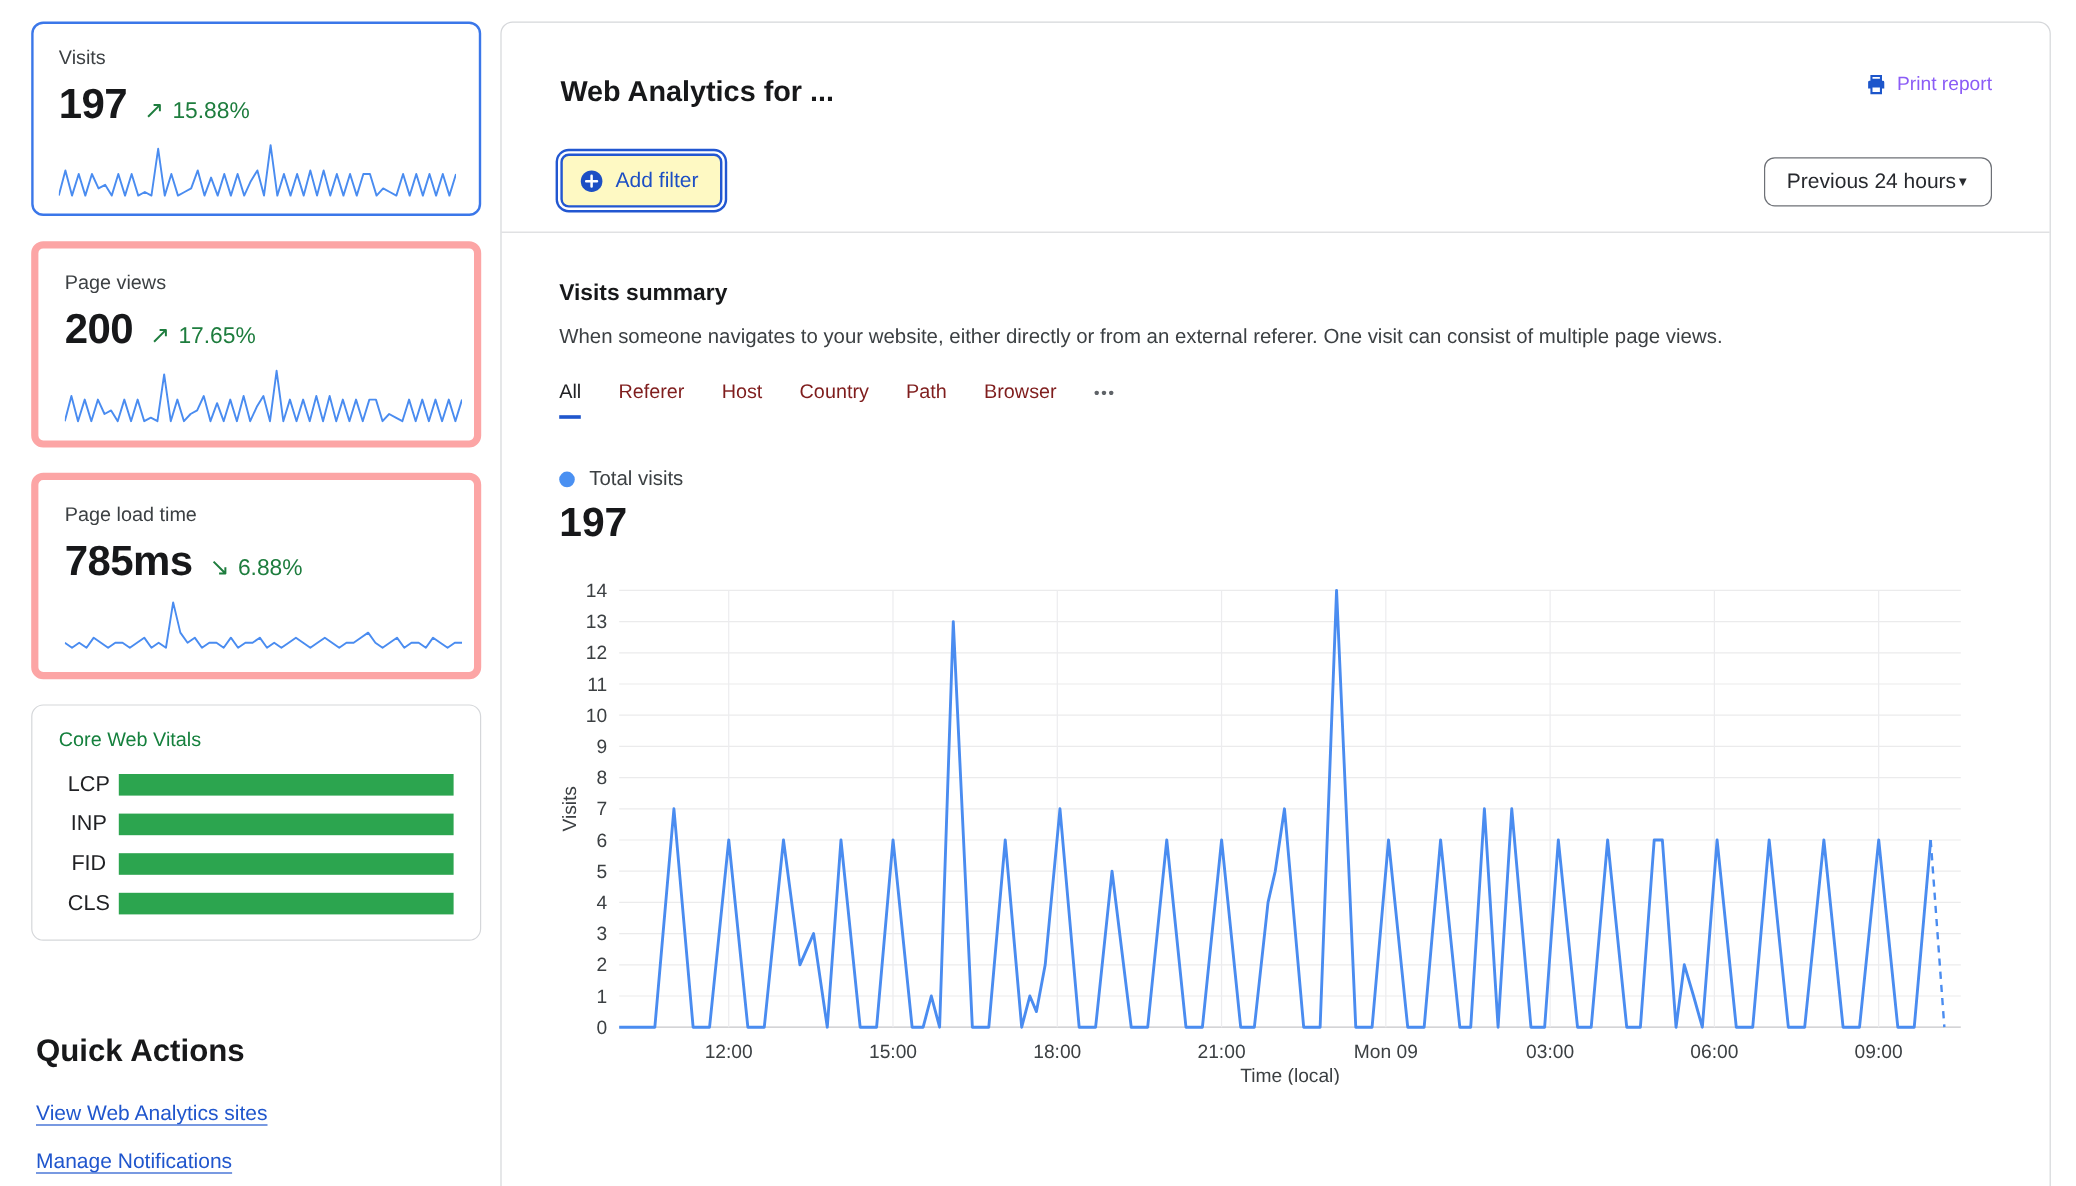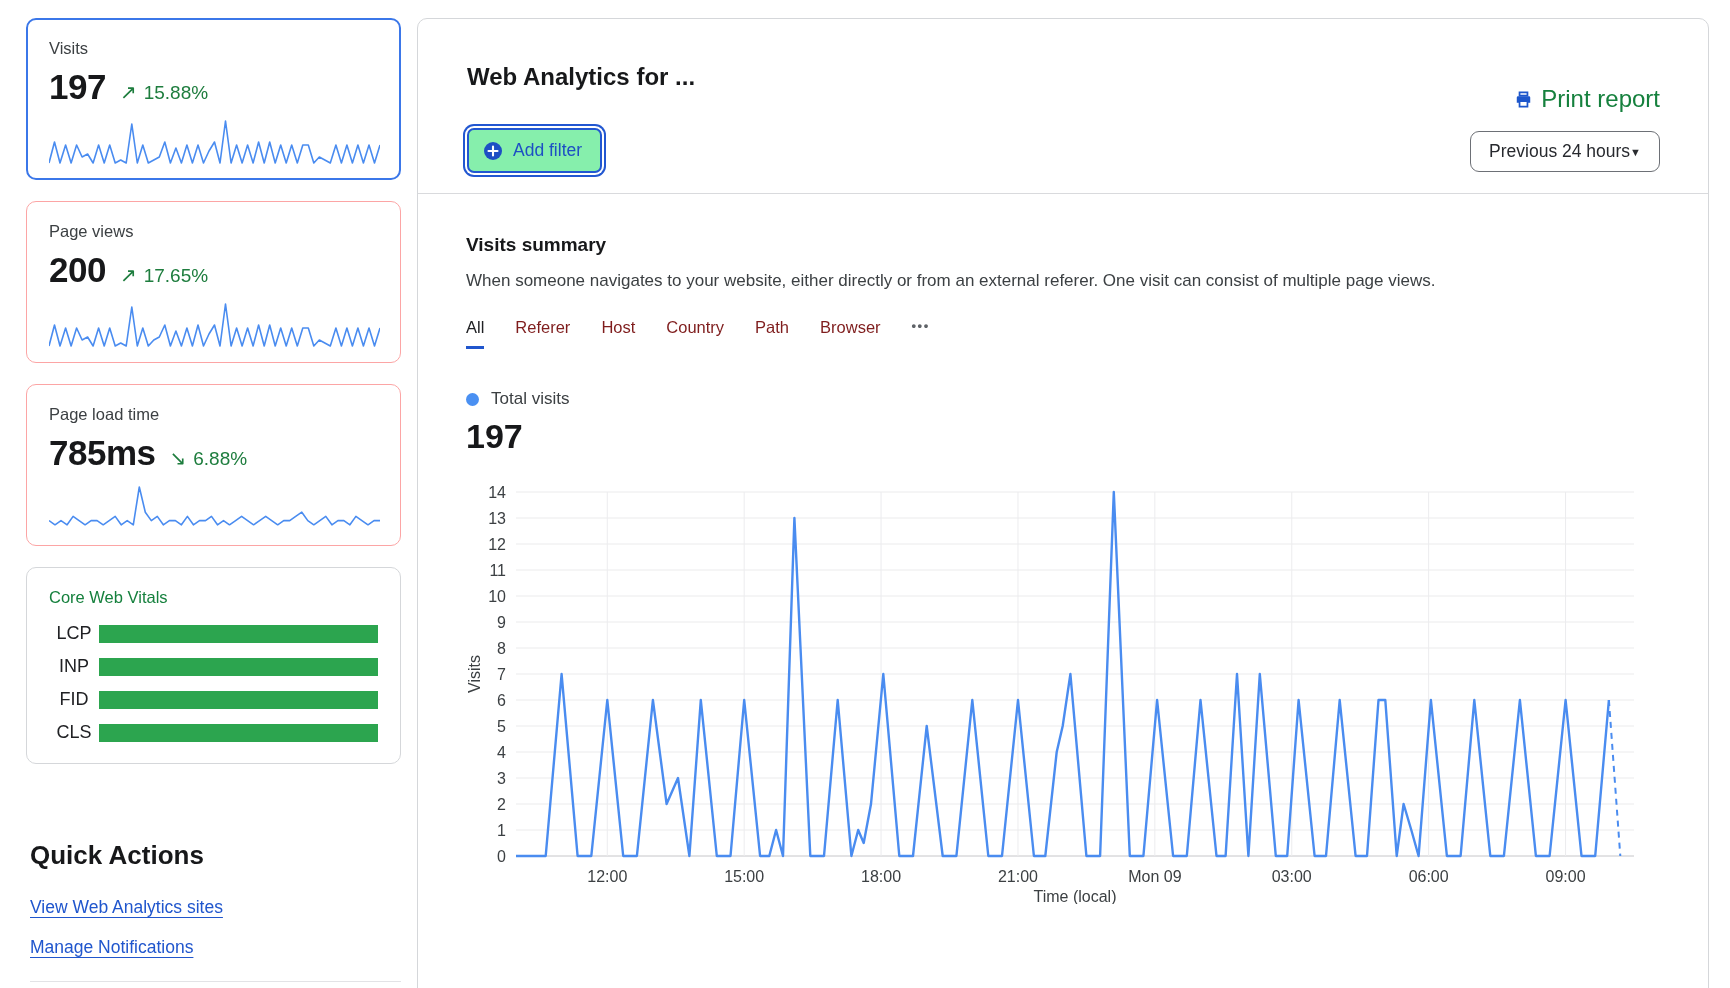--- a/index.html
+++ b/index.html
@@ -1,21 +1,21 @@
 <!DOCTYPE html>
 <html><head>
 <meta charset="utf-8">
 <style>
   * { margin:0; padding:0; box-sizing:border-box; }
   html,body { width:1730px; height:988px; overflow:hidden; background:#ffffff;
     font-family:"Liberation Sans","DejaVu Sans",sans-serif; color:#202124; }
 
   
   .sidebar { position:absolute; left:26px; top:18px; width:375px; }
-  .metric-card { border:1px solid #fca5a5; border-radius:10px; padding:20px 22px 14px 22px;
+  .metric-card { border:6px solid #fca5a5; border-radius:10px; padding:20px 22px 14px 22px;
     margin-bottom:21px; background:#fff; cursor:pointer; }
   .metric-card.selected { border:2px solid #3b77e9; padding:19px 21px 13px 21px; }
   .metric-label { font-size:16.5px; color:#3c4043; margin-bottom:9px; }
   .metric-valuerow { display:flex; align-items:baseline; gap:14px; }
   .metric-value { font-size:35px; font-weight:bold; color:#17181a; letter-spacing:-0.5px; }
   .metric-delta { font-size:19px; color:#1e7d3e; display:flex; align-items:baseline; gap:7px; }
   .metric-delta .arrow { font-size:20px; }
   .sparkline { display:block; margin-top:10px; width:331px; height:48px; }
   .spark-path { fill:none; stroke:#4a8cf0; stroke-width:1.6; stroke-linejoin:round; }
 
@@ -32,35 +32,35 @@
   .qa-link { display:inline-block; font-size:17.5px; color:#2056cd; text-decoration:underline;
     text-underline-offset:4px; margin-bottom:19px; cursor:pointer; }
   .qa-divider { border-top:1px solid #e3e3e6; margin-top:4px; width:100%; }
 
   
   .main-card { position:absolute; left:417px; top:18px; width:1292px; height:1010px;
     border:1px solid #d5d7da; border-radius:10px; background:#fff; }
   .main-header { position:relative; height:175px; border-bottom:1px solid #d9dadd; }
   .page-title { position:absolute; left:49px; top:44px; font-size:24px; font-weight:bold; color:#17181a; }
   .print-link { position:absolute; right:48px; top:42px; display:flex; align-items:center; gap:8px;
-    color:#15803d; font-size:24px; cursor:pointer;margin-top:24px; }
+    color:#8b5cf6; font-size:16px; cursor:pointer; }
   .add-filter-btn { position:absolute; left:49px; top:109px; display:flex; align-items:center; gap:10px;
-    background:#86efac; border:2px solid #2257d1; border-radius:7px; padding:10px 18px 10px 14px;
+    background:#fef9c3; border:2px solid #2257d1; border-radius:7px; padding:10px 18px 10px 14px;
     font-size:17.5px; color:#1d4fc4; cursor:pointer;
     box-shadow:0 0 0 2px #ffffff, 0 0 0 4px #2257d1; }
   .range-select { position:absolute; right:48px; top:112px; display:flex; align-items:center; 
     border:1.5px solid #6d7076; border-radius:9px; background:#fff; padding:9px 18px;
     font-size:17.5px; color:#27292e; cursor:pointer; }
   .range-select .caret { font-size:11px; color:#2a2c30; }
 
   
   .summary { padding:0 48px; }
   .summary-title { margin-top:40px; font-size:19px; font-weight:bold; color:#17181a; }
   .summary-desc { margin-top:15px; font-size:17px; color:#3c4043; }
-  .tabs { margin-top:27px; display:flex; align-items:flex-start; gap:31px; }
+  .tabs { margin-top:27px; display:flex; align-items:center; gap:31px; }
   .tab { font-size:16.5px; color:#7f1d1d; cursor:pointer; position:relative; padding-bottom:12px; }
   .tab.active { color:#202124; }
   .tab.active::after { content:""; position:absolute; left:0; right:0; bottom:0; height:3px; background:#2056cd; }
   .tab-more { font-size:13px; letter-spacing:1.5px; color:#5f6368; cursor:pointer; padding-bottom:12px; font-weight:bold; }
   .legend { margin-top:40px; display:flex; align-items:center; gap:12px; }
   .legend-dot { width:13px; height:13px; border-radius:50%; background:#4a90f2; }
   .legend-label { font-size:17px; color:#3c4043; }
   .total-number { margin-top:8px; font-size:34px; font-weight:bold; color:#17181a; }
 
   .chart-wrap { margin-top:26px; }

